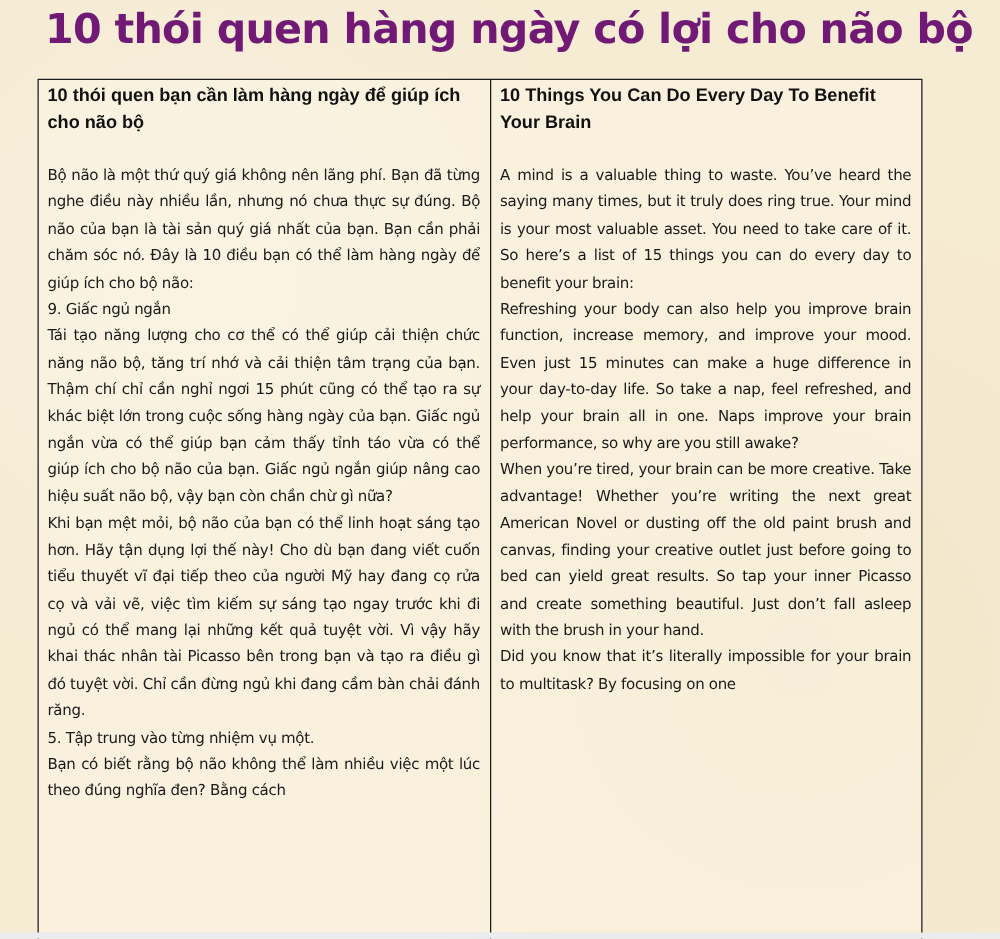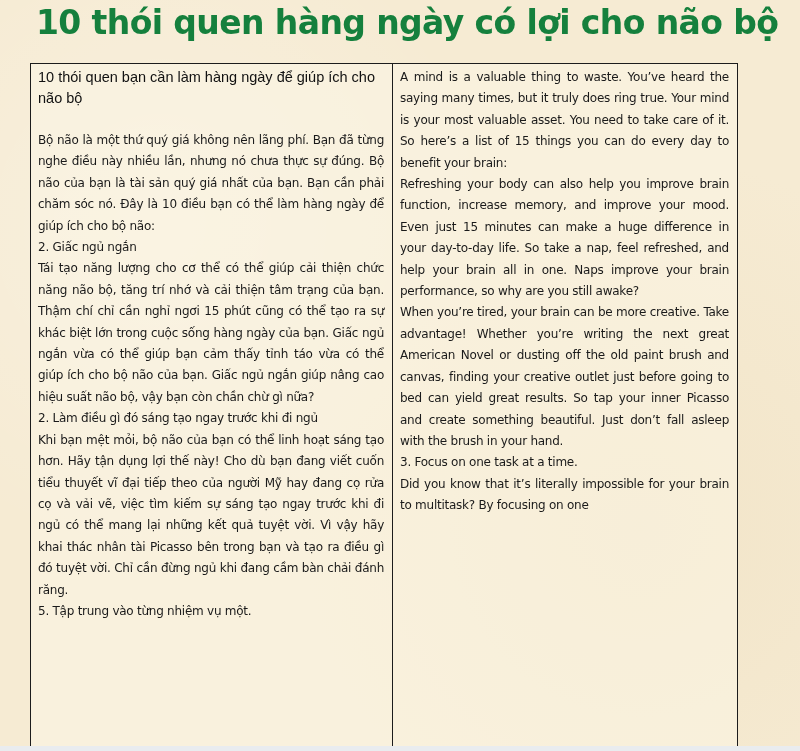--- a/index.html
+++ b/index.html
@@ -20,21 +20,21 @@
     }
     .page-title {
       position: absolute;
       left: 36px;
       top: 0px;
       margin: 0;
       font-family: "DejaVu Sans", sans-serif;
       font-weight: bold;
       font-size: 33px;
       line-height: 46px;
-      color: #15803d;
+      color: #701a75;
       letter-spacing: -0.6px;
       white-space: nowrap;
     }
     .table {
       position: absolute;
       left: 30px;
       top: 63px;
       width: 708px;
       height: 700px;
       border: 1.5px solid #1c1c1c;
@@ -49,21 +49,21 @@
     }
     .col-left {
       width: 362px;
       border-right: 1.5px solid #1c1c1c;
     }
     .col-right {
       width: 344px;
     }
     .col-heading {
       font-family: "Liberation Sans", sans-serif;
-      font-weight: normal;
+      font-weight: bold;
       font-size: 14.5px;
       line-height: 21px;
       margin: 0 0 21px 0;
       color: #111;
     }
     .col-body {
       font-family: "DejaVu Sans", sans-serif;
       font-size: 12px;
       line-height: 21.4px;
       text-align: justify;
@@ -86,31 +86,31 @@
 </head>
 <body>
 
 <h1 class="page-title">10 thói quen hàng ngày có lợi cho não bộ</h1>
 
 <div class="table">
   <div class="col col-left">
     <div class="col-heading">10 thói quen bạn cần làm hàng ngày để giúp ích cho não bộ</div>
     <div class="col-body">
       <p>Bộ não là một thứ quý giá không nên lãng phí. Bạn đã từng nghe điều này nhiều lần, nhưng nó chưa thực sự đúng. Bộ não của bạn là tài sản quý giá nhất của bạn. Bạn cần phải chăm sóc nó. Đây là 10 điều bạn có thể làm hàng ngày để giúp ích cho bộ não:</p>
-      <p>2. Giấc ngủ ngắn</p>
+      <p>9. Giấc ngủ ngắn</p>
       <p>Tái tạo năng lượng cho cơ thể có thể giúp cải thiện chức năng não bộ, tăng trí nhớ và cải thiện tâm trạng của bạn. Thậm chí chỉ cần nghỉ ngơi 15 phút cũng có thể tạo ra sự khác biệt lớn trong cuộc sống hàng ngày của bạn. Giấc ngủ ngắn vừa có thể giúp bạn cảm thấy tỉnh táo vừa có thể giúp ích cho bộ não của bạn. Giấc ngủ ngắn giúp nâng cao hiệu suất não bộ, vậy bạn còn chần chừ gì nữa?</p>
-      <p>2. Làm điều gì đó sáng tạo ngay trước khi đi ngủ</p>
       <p>Khi bạn mệt mỏi, bộ não của bạn có thể linh hoạt sáng tạo hơn. Hãy tận dụng lợi thế này! Cho dù bạn đang viết cuốn tiểu thuyết vĩ đại tiếp theo của người Mỹ hay đang cọ rửa cọ và vải vẽ, việc tìm kiếm sự sáng tạo ngay trước khi đi ngủ có thể mang lại những kết quả tuyệt vời. Vì vậy hãy khai thác nhân tài Picasso bên trong bạn và tạo ra điều gì đó tuyệt vời. Chỉ cần đừng ngủ khi đang cầm bàn chải đánh răng.</p>
       <p>5. Tập trung vào từng nhiệm vụ một.</p>
+      <p>Bạn có biết rằng bộ não không thể làm nhiều việc một lúc theo đúng nghĩa đen? Bằng cách</p>
     </div>
   </div>
   <div class="col col-right">
+    <div class="col-heading">10 Things You Can Do Every Day To Benefit Your Brain</div>
     <div class="col-body">
       <p>A mind is a valuable thing to waste. You’ve heard the saying many times, but it truly does ring true. Your mind is your most valuable asset. You need to take care of it. So here’s a list of 15 things you can do every day to benefit your brain:</p>
       <p>Refreshing your body can also help you improve brain function, increase memory, and improve your mood. Even just 15 minutes can make a huge difference in your day-to-day life. So take a nap, feel refreshed, and help your brain all in one. Naps improve your brain performance, so why are you still awake?</p>
       <p>When you’re tired, your brain can be more creative. Take advantage! Whether you’re writing the next great American Novel or dusting off the old paint brush and canvas, finding your creative outlet just before going to bed can yield great results. So tap your inner Picasso and create something beautiful. Just don’t fall asleep with the brush in your hand.</p>
-      <p>3. Focus on one task at a time.</p>
       <p>Did you know that it’s literally impossible for your brain to multitask? By focusing on one</p>
     </div>
   </div>
 </div>
 
 <div class="bottom-strip"></div>
 
 </body></html>

